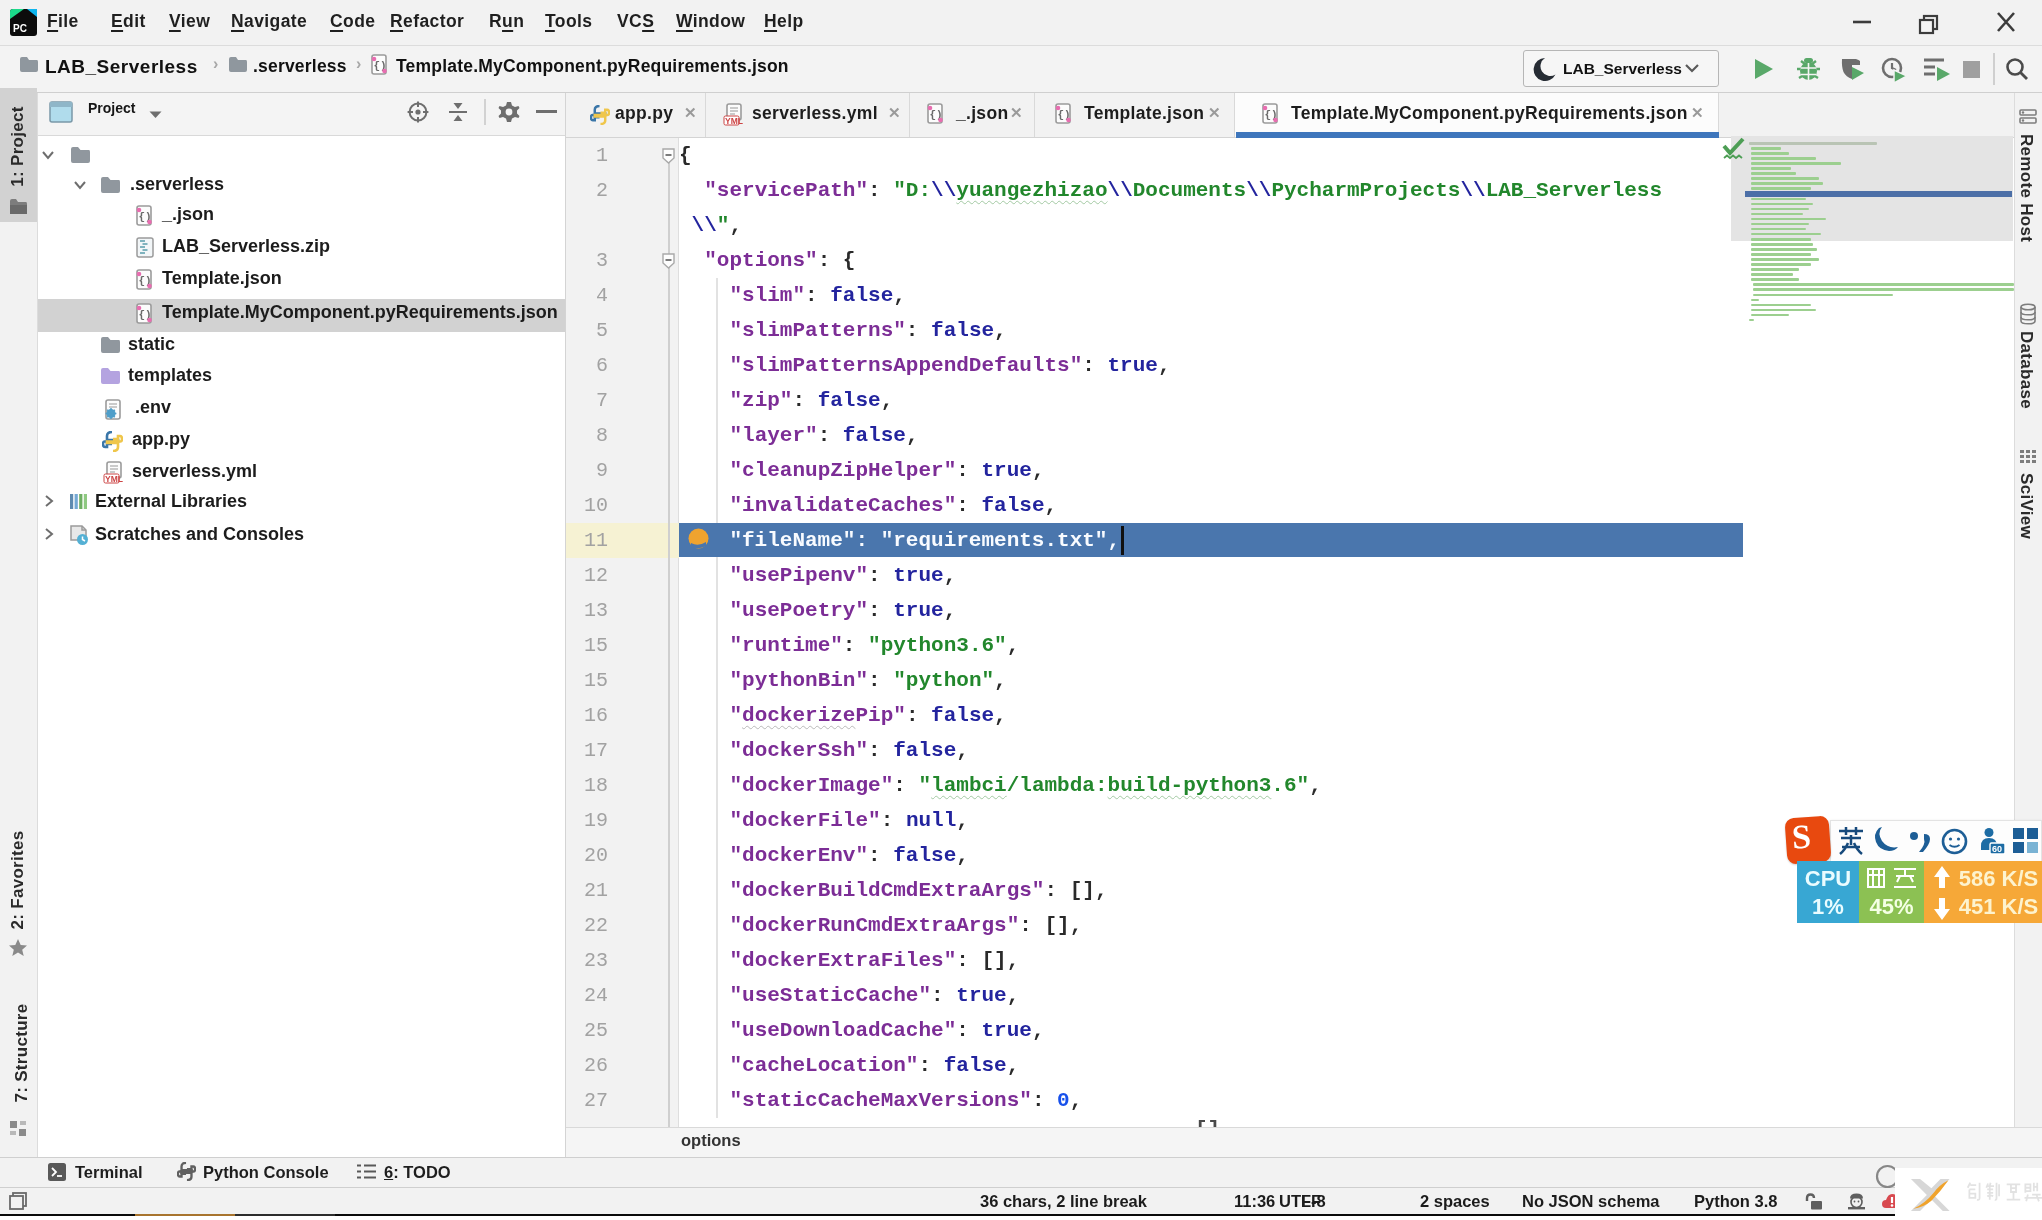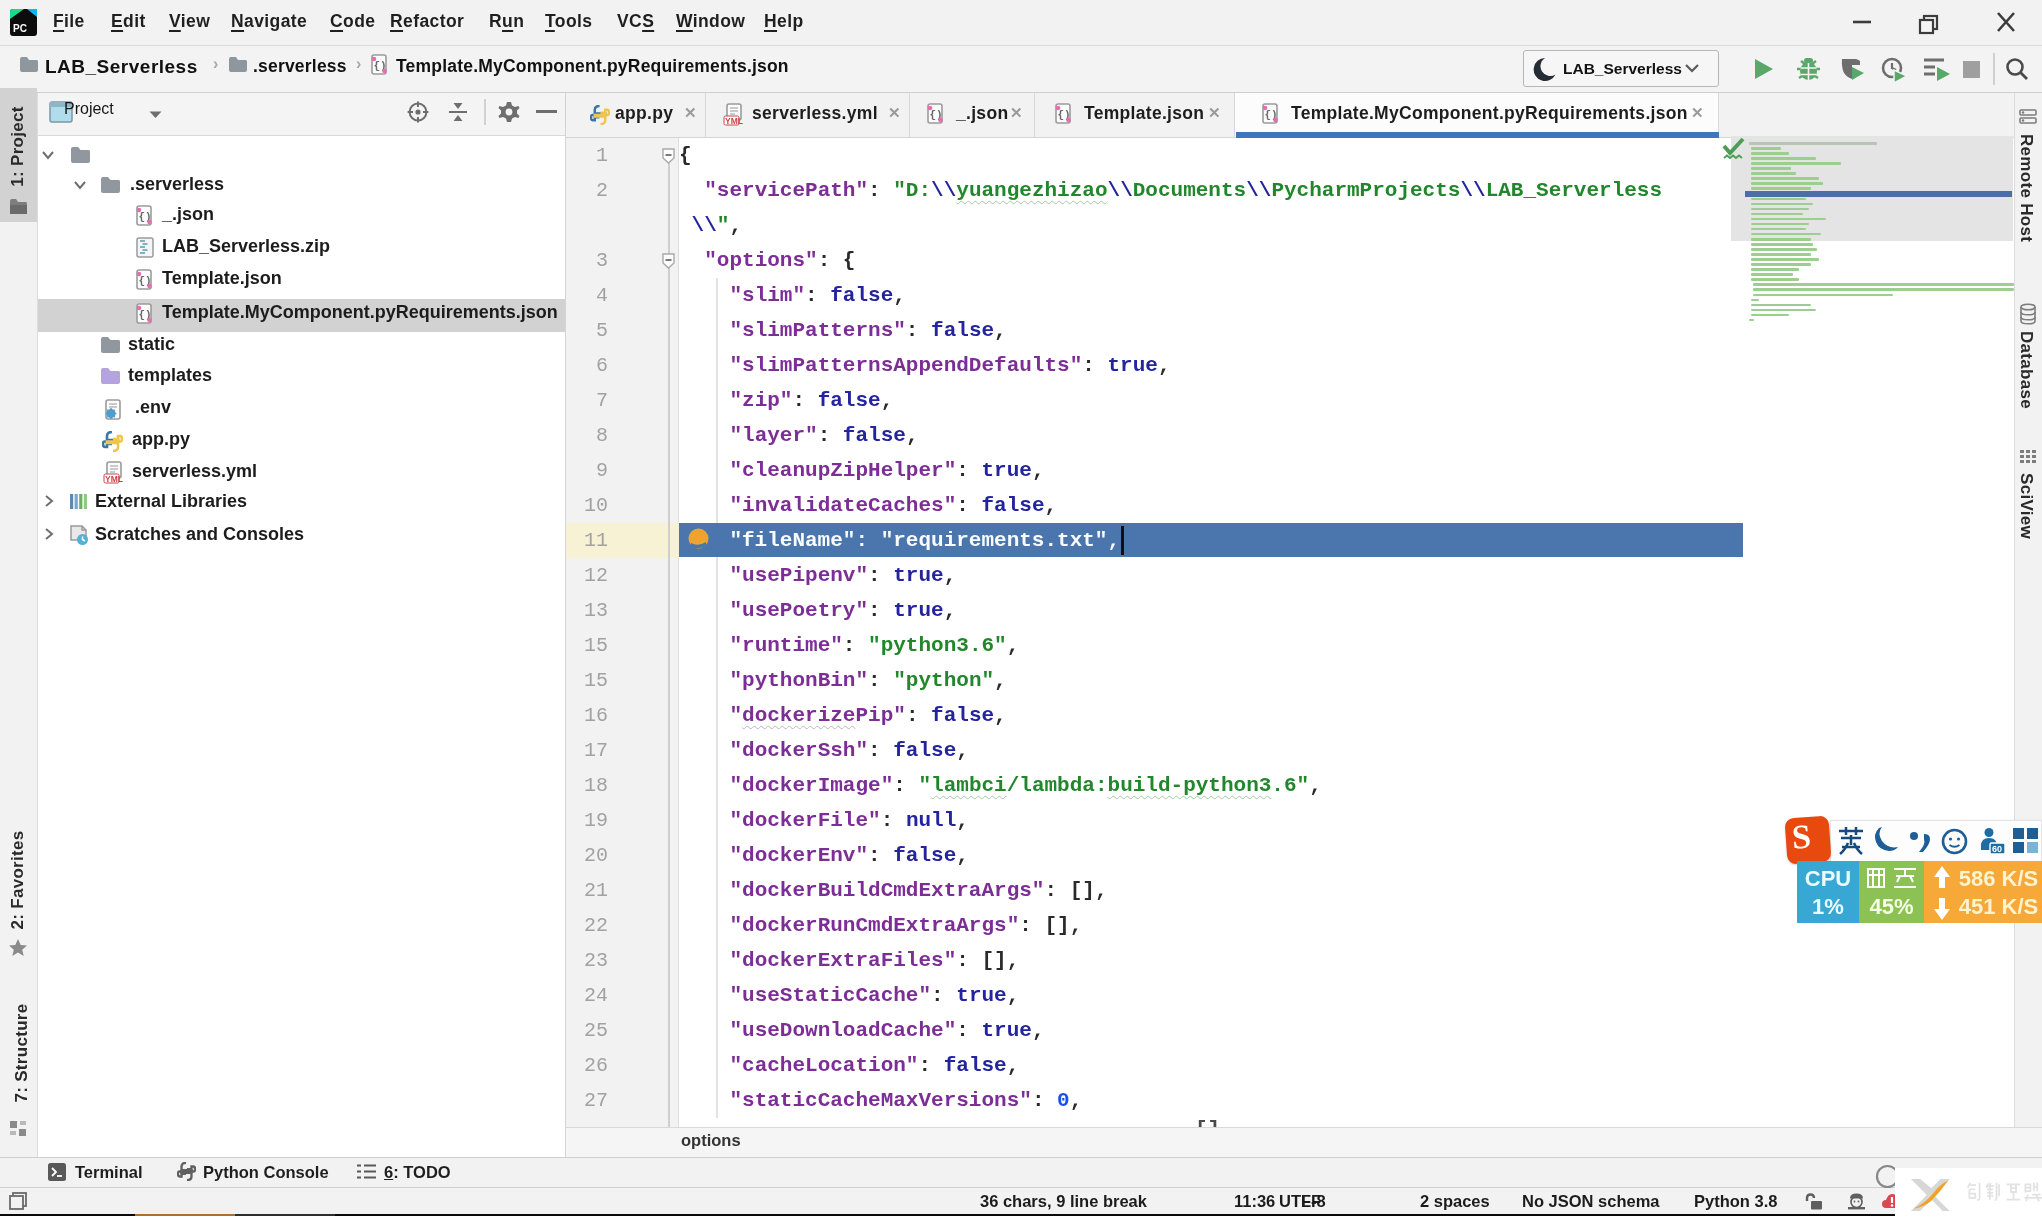--- a/index.html
+++ b/index.html
@@ -113,21 +113,21 @@
 <div class="abs" id="botbar"></div>
 <div class="abs" id="statusbar"></div>
 <div class="abs" id="vstrip"></div>
 
 <svg class="abs" style="left:10px;top:9px" width="27" height="27" viewBox="0 0 27 27">
  <rect x="0" y="0" width="27" height="27" rx="3" fill="#0c0c0c"></rect>
  <path d="M0 10 L0 3 Q0 0 3 0 L14 0 Z" fill="#1bd98a"></path>
  <path d="M27 0 L27 8 L17 0 Z" fill="#0fb5ee"></path>
  <text x="3" y="23" font-family="Liberation Sans" font-size="10" font-weight="700" fill="#fff">PC</text>
 </svg>
-<div class="abs menu" style="left:53px"><u>F</u>ile</div>
+<div class="abs menu" style="left:47px"><u>F</u>ile</div>
 <div class="abs menu" style="left:111px"><u>E</u>dit</div>
 <div class="abs menu" style="left:169px"><u>V</u>iew</div>
 <div class="abs menu" style="left:231px"><u>N</u>avigate</div>
 <div class="abs menu" style="left:330px"><u>C</u>ode</div>
 <div class="abs menu" style="left:390px"><u>R</u>efactor</div>
 <div class="abs menu" style="left:489px">R<u>u</u>n</div>
 <div class="abs menu" style="left:545px"><u>T</u>ools</div>
 <div class="abs menu" style="left:617px">VC<u>S</u></div>
 <div class="abs menu" style="left:676px"><u>W</u>indow</div>
 <div class="abs menu" style="left:764px"><u>H</u>elp</div>
@@ -237,21 +237,21 @@
         <rect x="7" y="12" width="4" height="3"></rect>
         <rect x="13" y="12" width="4" height="3"></rect>
       </g>
     </svg>
 <div class="abs vtextD" style="left:2016px;top:473px">SciView</div>
 
 <svg class="abs" style="left:49px;top:101px" width="24" height="22" viewBox="0 0 24 22">
       <rect x="1" y="1" width="22" height="20" rx="2" fill="#b0dcec" stroke="#7a98a8" stroke-width="1.5"></rect>
       <rect x="1" y="1" width="22" height="5" fill="#8fb6c8"></rect>
     </svg>
-<div class="abs" style="left:64px;top:100px;font-size:16px;font-weight:400;color:#161616">Project</div>
+<div class="abs" style="left:88px;top:100px;font-size:14px;font-weight:700;color:#161616">Project</div>
 <svg class="abs" style="left:148px;top:110px" width="15" height="10" viewBox="0 0 15 10">
       <path d="M1.5 1.5 L7.5 8 L13.5 1.5 Z" fill="#6e6e6e"></path>
     </svg>
 <svg class="abs" style="left:407px;top:101px" width="22" height="22" viewBox="0 0 22 22">
       <circle cx="11" cy="11" r="8.4" fill="none" stroke="#6e6e6e" stroke-width="2"></circle>
       <path d="M11 0.6 L11 6 M11 16 L11 21.4 M0.6 11 L6 11 M16 11 L21.4 11" stroke="#6e6e6e" stroke-width="2"></path>
       <circle cx="11" cy="11" r="2.6" fill="#6e6e6e"></circle>
     </svg>
 <svg class="abs" style="left:447px;top:101px" width="22" height="22" viewBox="0 0 22 22">
       <line x1="2" y1="11" x2="20" y2="11" stroke="#6e6e6e" stroke-width="2"></line>
@@ -503,21 +503,21 @@
         <line x1="7" y1="8.5" x2="19" y2="8.5"></line>
         <line x1="0" y1="14.5" x2="4" y2="14.5"></line>
         <line x1="7" y1="14.5" x2="19" y2="14.5"></line>
       </g>
     </svg>
 <div class="abs botlbl" style="left:384px"><u>6</u>: TODO</div>
 <svg class="abs" style="left:8px;top:1191px" width="20" height="20" viewBox="0 0 20 20">
       <rect x="5" y="2" width="13" height="13" fill="none" stroke="#6a6a6a" stroke-width="1.8"></rect>
       <rect x="2" y="5" width="13" height="13" fill="#f2f2f2" stroke="#6a6a6a" stroke-width="1.8"></rect>
     </svg>
-<div class="abs stxt" style="left:980px">36 chars, 9 line break</div>
+<div class="abs stxt" style="left:980px">36 chars, 2 line break</div>
 <div class="abs stxt" style="left:1234px">11:36</div>
 <div class="abs stxt" style="left:1301px">LF</div>
 <div class="abs stxt" style="left:1279px">UTF-8</div>
 <div class="abs stxt" style="left:1420px">2 spaces</div>
 <div class="abs stxt" style="left:1522px">No JSON schema</div>
 <div class="abs stxt" style="left:1694px">Python 3.8</div>
 <svg class="abs" style="left:1803px;top:1192px" width="20" height="20" viewBox="0 0 20 20">
       <rect x="8" y="9" width="11" height="8.5" rx="1" fill="#5f5f5f"></rect>
       <path d="M4 9 L4 6 Q4 2.5 7.5 2.5 Q11 2.5 11 6" fill="none" stroke="#5f5f5f" stroke-width="2.4"></path>
     </svg>

